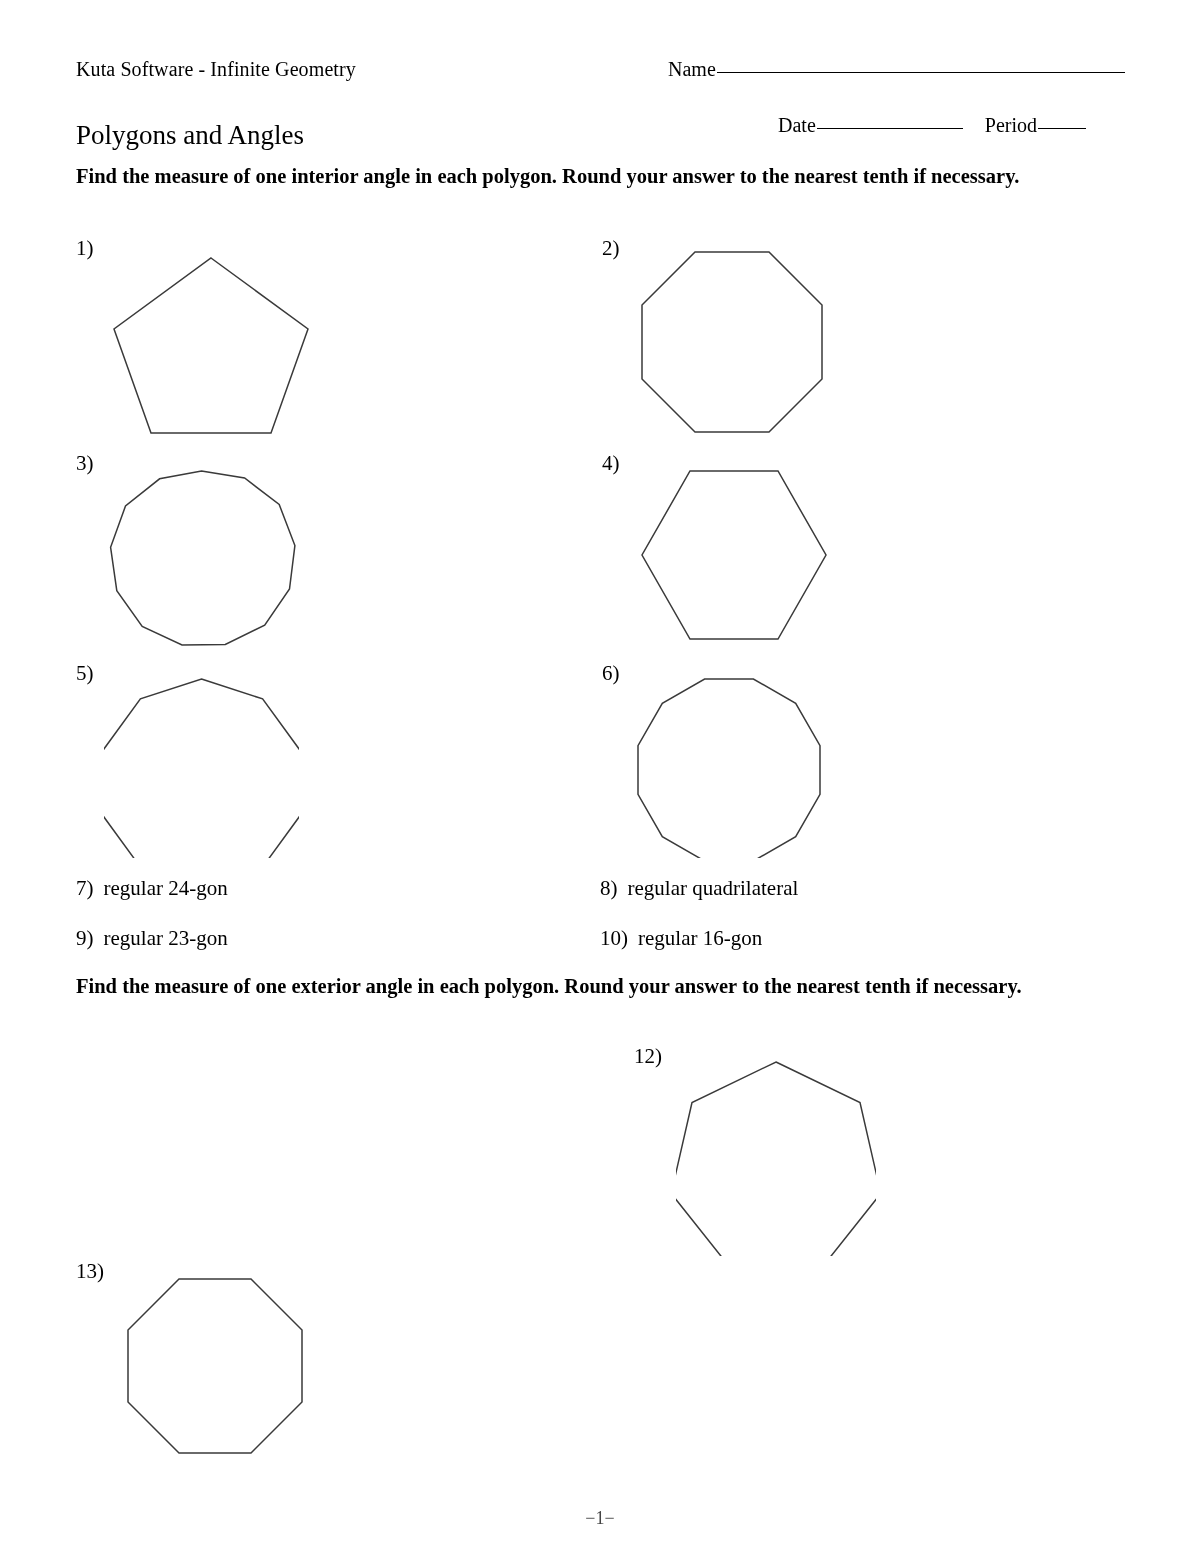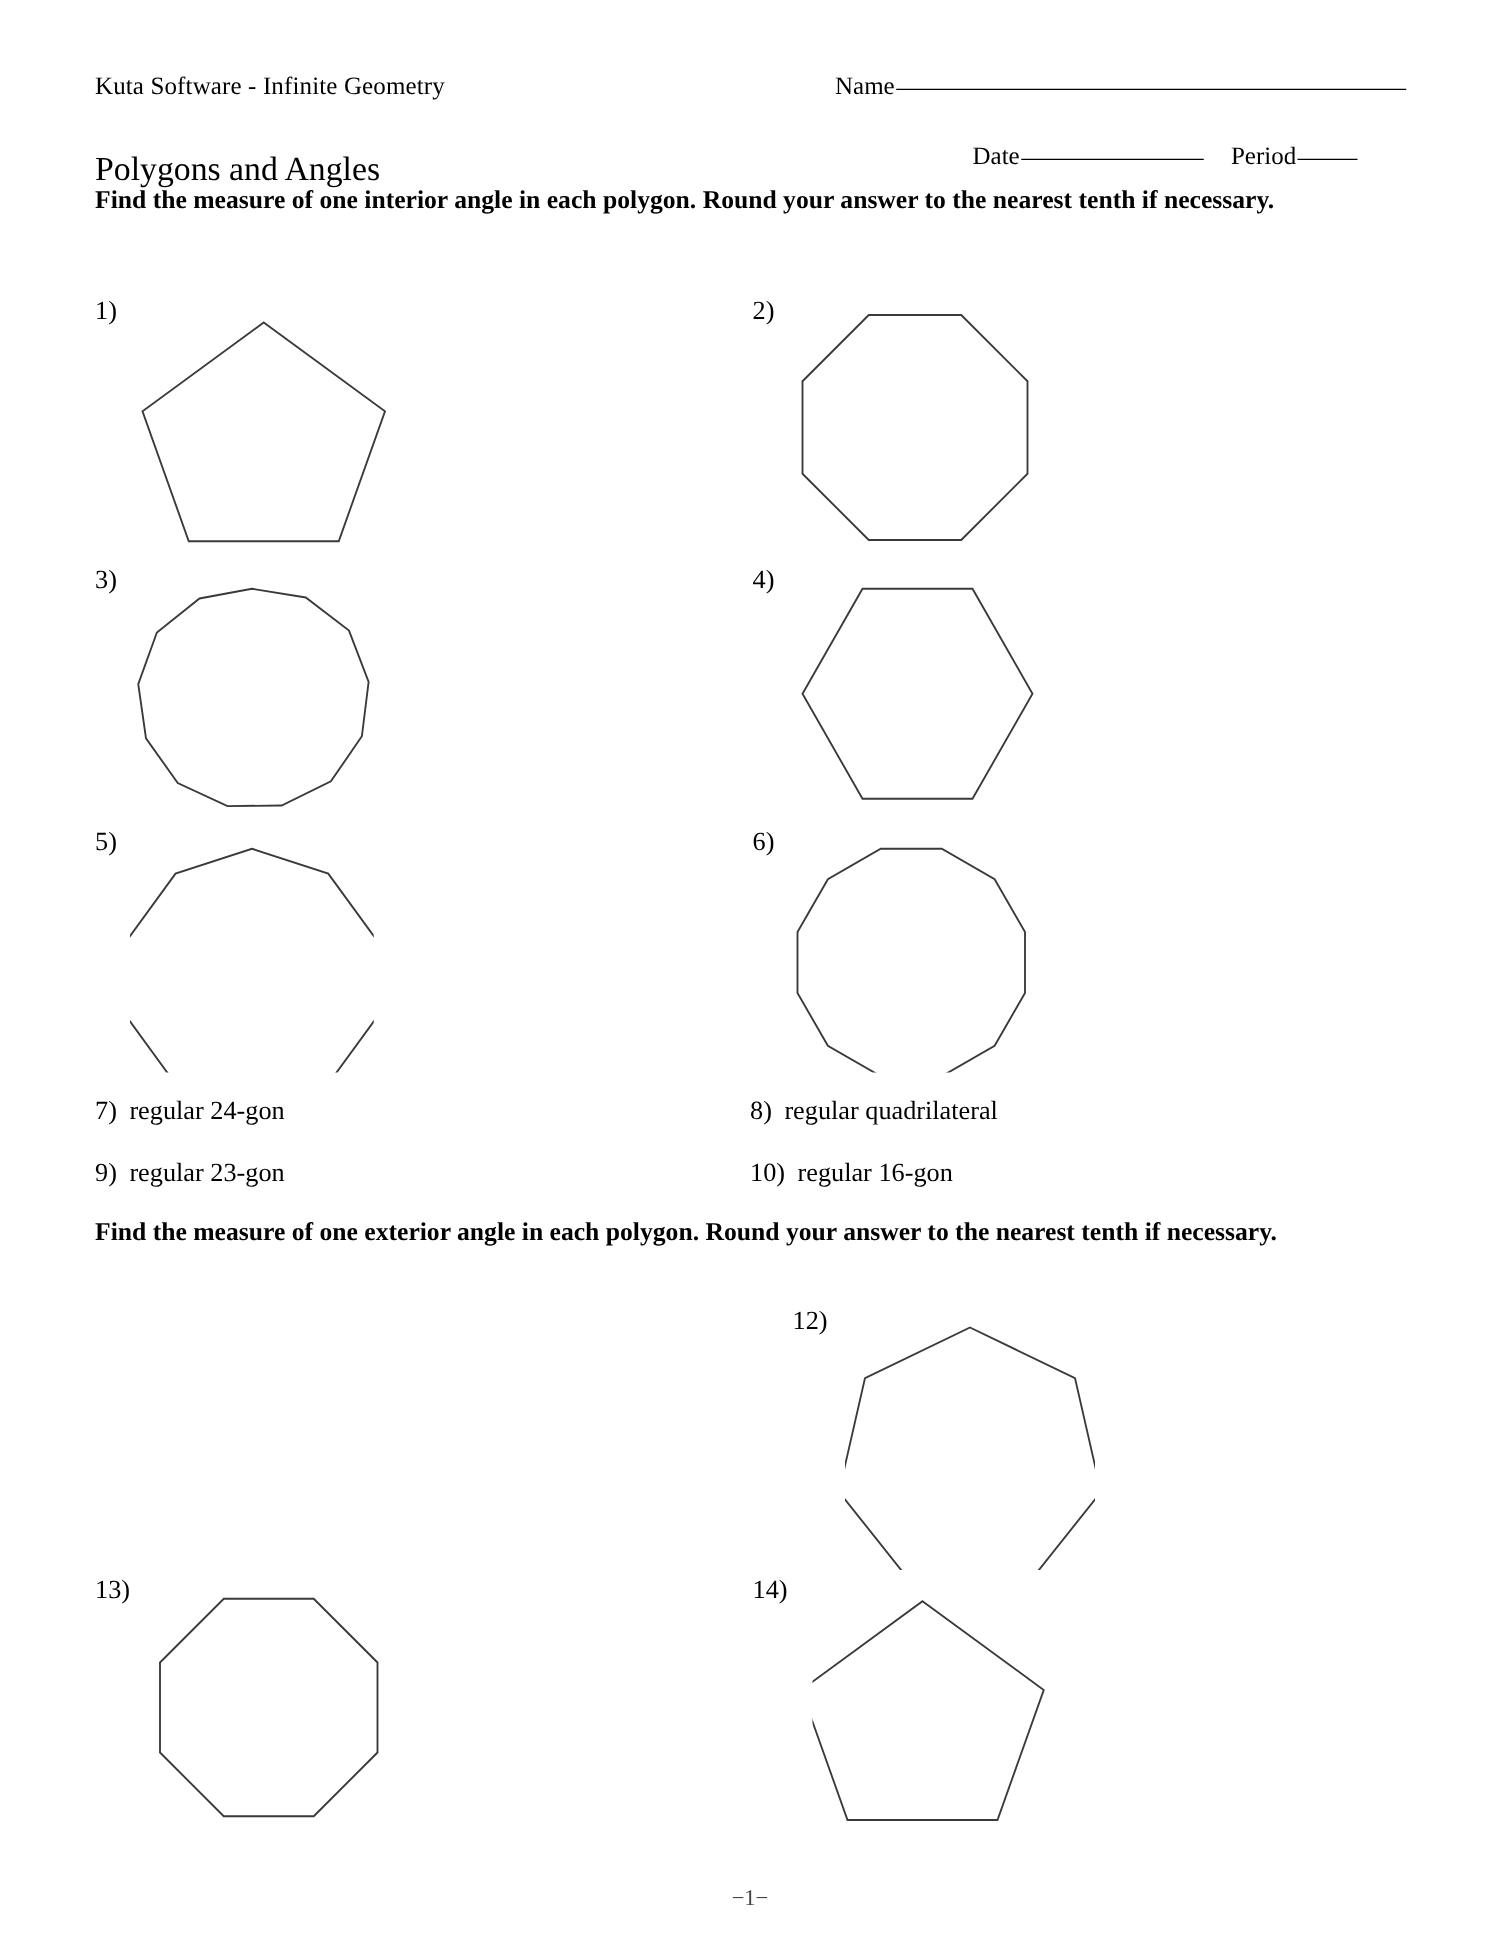--- a/index.html
+++ b/index.html
@@ -80,21 +80,21 @@
 
   
   .instr {
     position: absolute;
     left: 76px;
     width: 1000px;
     font-size: 20.5px;
     font-weight: bold;
     line-height: 1.42;
   }
-  #instr-1 { top: 146px; }
+  #instr-1 { top: 162px; }
   #instr-2 { top: 972px; }
 
   
   .prob {
     position: absolute;
   }
   .prob-num {
     position: absolute;
     left: 0;
     top: 0;
@@ -236,24 +236,16 @@
 
   <div class="prob" style="left:76px; top:1261px; width:280px; height:210px;">
     <div class="prob-num">13)</div>
     <div class="prob-shape" style="left:42px; top:12px;">
       <svg width="195" height="190" viewBox="0 0 195 190" aria-hidden="true">
         <polygon class="poly" points="61,6 133,6 184,57 184,129 133,180 61,180 10,129 10,57"></polygon>
       </svg>
     </div>
   </div>
 
-  <div class="prob" style="left:602px; top:1261px; width:300px; height:210px;">
-    <div class="prob-num">14)</div>
-    <div class="prob-shape" style="left:48px; top:12px;">
-      <svg width="200" height="190" viewBox="0 0 200 190" aria-hidden="true">
-        <polygon class="poly" points="88,8 185,79 148,183 28,183 -9,79"></polygon>
-      </svg>
-    </div>
-  </div>
 
   <div class="footer">−1−</div>
 
 </div>
 
 </body></html>

